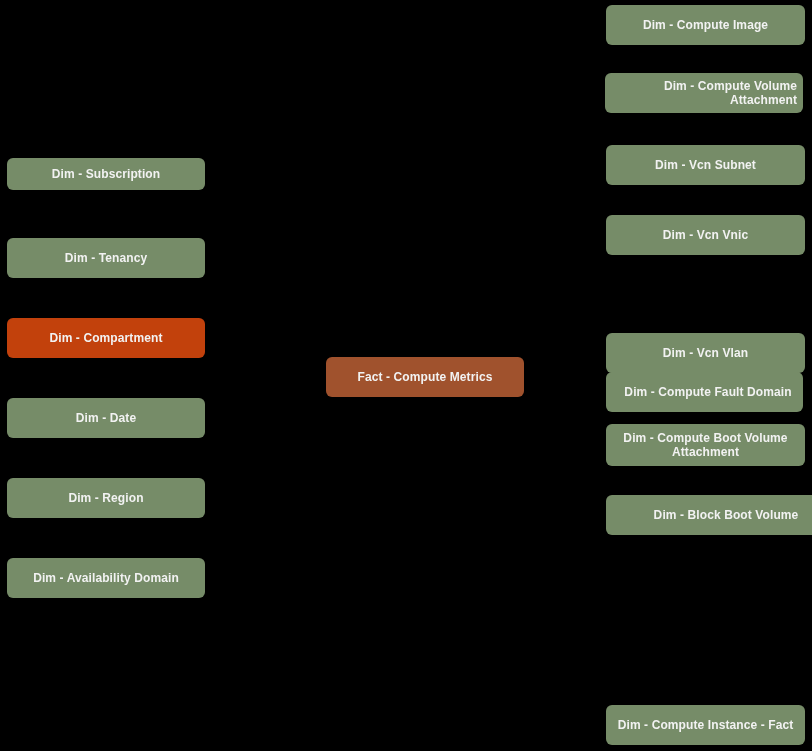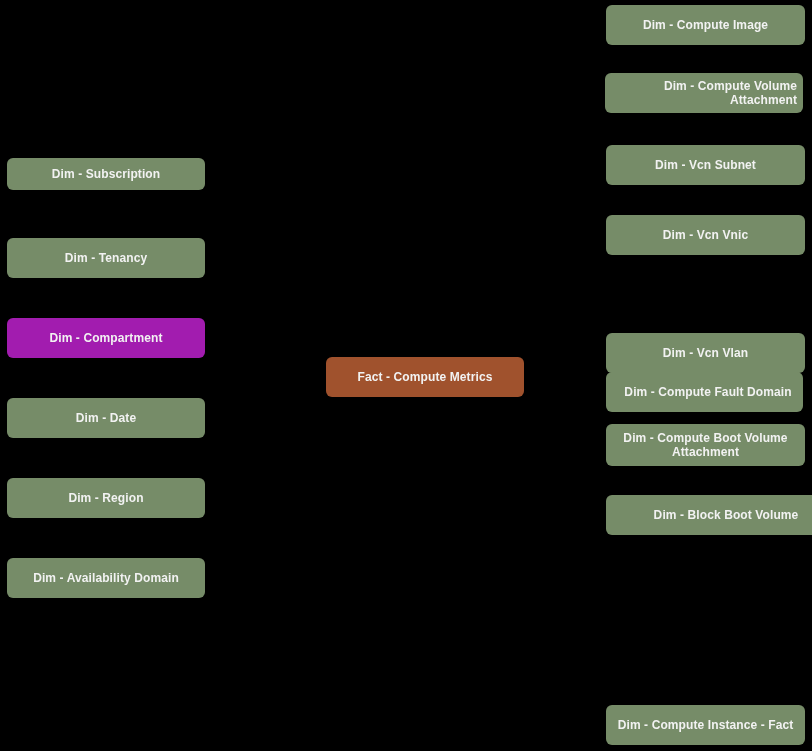--- a/index.html
+++ b/index.html
@@ -49,21 +49,21 @@
 </head>
 <body>
 
 <div id="canvas" style="width: 812px; height: 751px; background: rgb(0, 0, 0);">
     <div class="node dim" style="left: 7px; top: 158px; width: 198px; height: 32px; background: rgb(118, 140, 104); color: rgb(242, 242, 242);">
       <span class="node-label">Dim - Subscription</span>
     </div>
     <div class="node dim" style="left: 7px; top: 238px; width: 198px; height: 40px; background: rgb(118, 140, 104); color: rgb(242, 242, 242);">
       <span class="node-label">Dim - Tenancy</span>
     </div>
-    <div class="node dim" style="left: 7px; top: 318px; width: 198px; height: 40px; background: #a21caf; color: rgb(242, 242, 242);">
+    <div class="node dim" style="left: 7px; top: 318px; width: 198px; height: 40px; background: #c2410c; color: rgb(242, 242, 242);">
       <span class="node-label">Dim - Compartment</span>
     </div>
     <div class="node dim" style="left: 7px; top: 398px; width: 198px; height: 40px; background: rgb(118, 140, 104); color: rgb(242, 242, 242);">
       <span class="node-label">Dim - Date</span>
     </div>
     <div class="node dim" style="left: 7px; top: 478px; width: 198px; height: 40px; background: rgb(118, 140, 104); color: rgb(242, 242, 242);">
       <span class="node-label">Dim - Region</span>
     </div>
     <div class="node dim" style="left: 7px; top: 558px; width: 198px; height: 40px; background: rgb(118, 140, 104); color: rgb(242, 242, 242);">
       <span class="node-label">Dim - Availability Domain</span>

